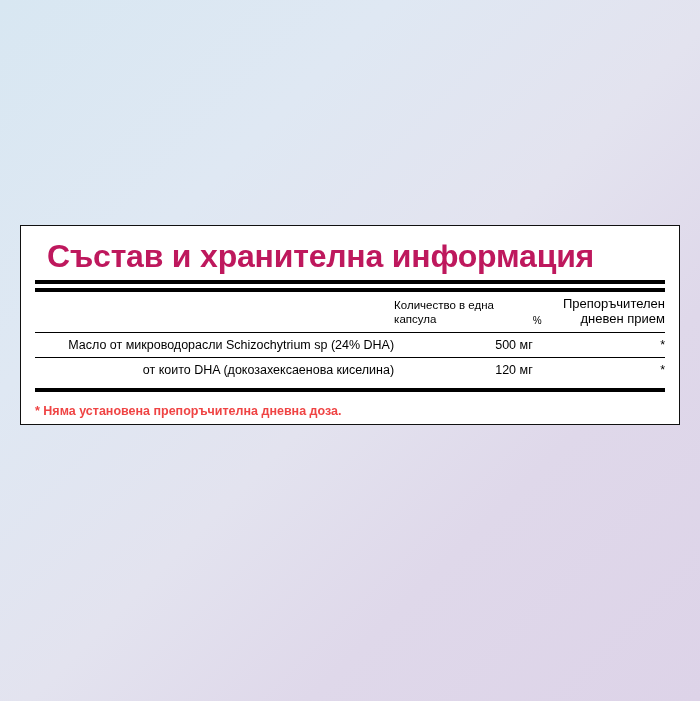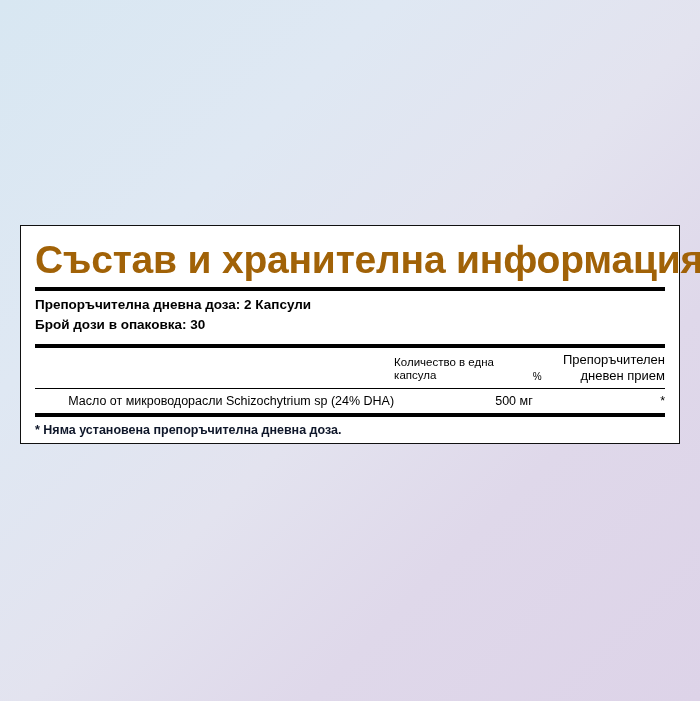--- a/index.html
+++ b/index.html
@@ -18,26 +18,26 @@
     position: absolute;
     left: 20px;
     top: 225px;
     width: 660px;
     background: #ffffff;
     border: 1px solid #111111;
     box-sizing: border-box;
     padding: 12px 14px 0 14px;
   }
   .panel-title {
-    font-size: 39px;
+    font-size: 32px;
     font-weight: bold;
     line-height: 1.05;
-    color: #a16207;
+    color: #be185d;
     letter-spacing: -0.2px;
-    margin: 2px 0 6px 0;
+    margin: 2px 0 6px 12px;
     white-space: nowrap;
   }
   .rule-heavy {
     border-bottom: 4px solid #000000;
     margin: 4px 0 0 0;
   }
   .serving-block {
     font-size: 13.5px;
     font-weight: bold;
     color: #000000;
@@ -84,56 +84,58 @@
   td.name.indent { padding-left: 32px; }
   td.amount { text-align: right; }
   td.pctsign { }
   td.pct { text-align: right; }
   tr.row-line td {
     border-top: 1px solid #000000;
   }
   .footnote {
     font-size: 12.5px;
     font-weight: bold;
-    color: #0f172a;
-    padding: 6px 0 6px 0;
+    color: #ef4444;
+    padding: 12px 0 6px 0;
     border-top: 4px solid #000000;
-    margin-top: 0;
+    margin-top: 6px;
   }
 </style>
 </head>
 <body>
 
 <div class="panel">
 
   <div class="panel-title">Състав и хранителна информация</div>
 
   <div class="rule-heavy"></div>
 
-  <div class="serving-block">
-    <div>Препоръчителна дневна доза: 2 Капсули</div>
-    <div>Брой дози в опаковка: 30</div>
-  </div>
 
   <div class="rule-heavy"></div>
 
   <table class="facts">
     <thead>
       <tr>
         <th class="col-name"></th>
         <th class="col-amount">Количество в една капсула</th>
         <th class="col-pct-sign">%</th>
         <th class="col-pct">Препоръчителен дневен прием</th>
       </tr>
     </thead>
     <tbody>
       <tr class="row-line">
         <td class="name">Масло от микроводорасли Schizochytrium sp (24% DHA)</td>
         <td class="amount">500 мг</td>
         <td class="pctsign"></td>
         <td class="pct">*</td>
       </tr>
+      <tr class="row-line">
+        <td class="name indent">от които DHA (докозахексаенова киселина)</td>
+        <td class="amount">120 мг</td>
+        <td class="pctsign"></td>
+        <td class="pct">*</td>
+      </tr>
     </tbody>
   </table>
 
   <div class="footnote">* Няма установена препоръчителна дневна доза.</div>
 
 </div>
 
 </body></html>

